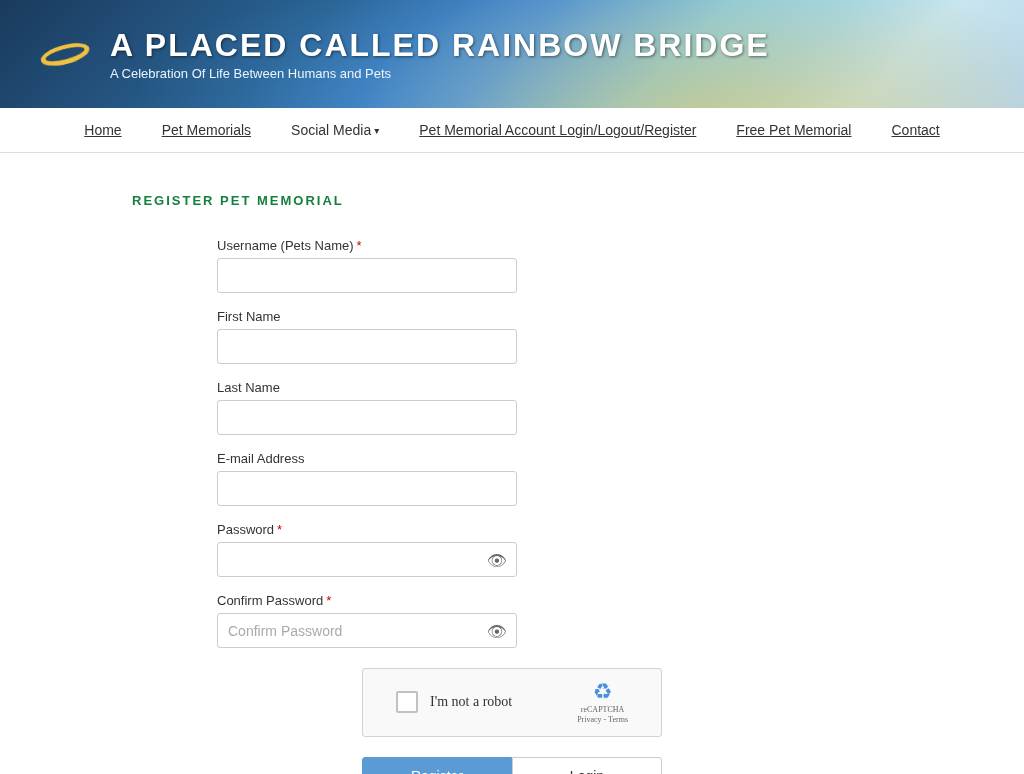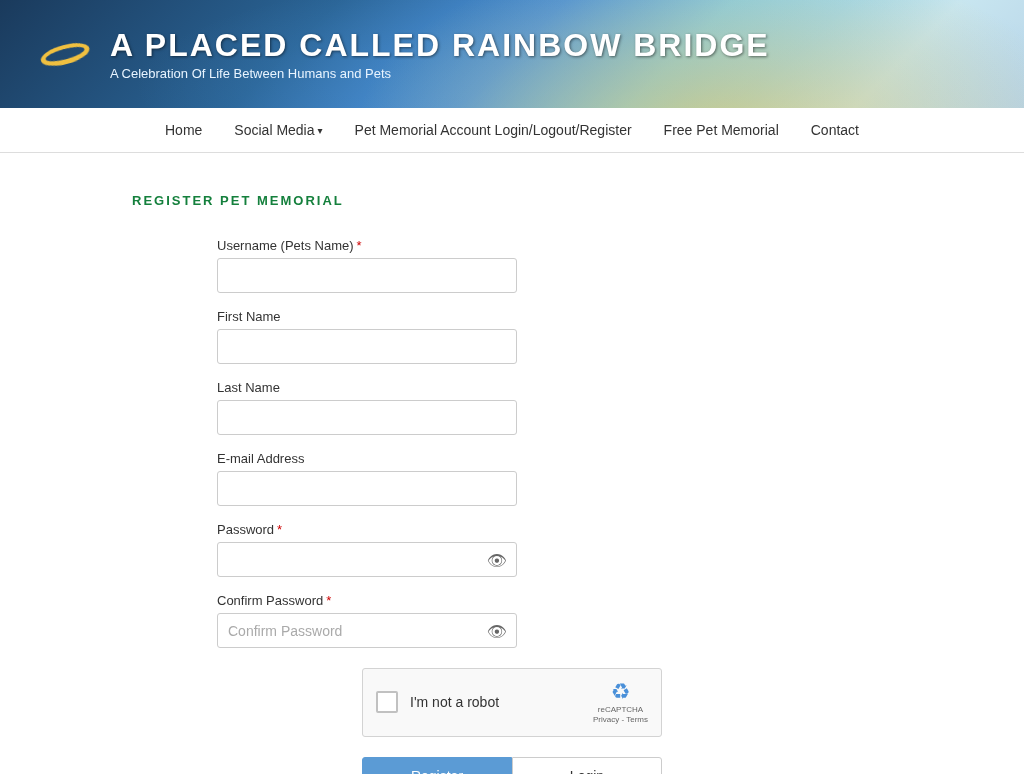--- a/index.html
+++ b/index.html
@@ -55,21 +55,22 @@
       border-bottom: 1px solid #ddd;
       display: flex;
       justify-content: center;
       padding: 0;
       background: #fff;
     }
     nav ul {
       list-style: none;
       display: flex;
       align-items: center;
-      gap: 0;
+      gap: 8px;
+      text-decoration: underline;
     }
     nav ul li a {
       display: block;
       padding: 14px 16px;
       text-decoration: none;
       color: #333;
       font-size: 14px;
       white-space: nowrap;
     }
     .nav-dropdown {
@@ -141,24 +142,25 @@
     }
     .confirm-placeholder::placeholder { color: #aaa; }
 
     
     .captcha-box {
       border: 1px solid #d3d3d3;
       border-radius: 3px;
       display: flex;
       align-items: center;
       justify-content: space-between;
-      padding: 10px 13px;
+      padding: 10px 33px;
       background: #f9f9f9;
       width: 300px;
       margin: 20px auto;
+      font-family: Liberation Serif, serif;
     }
     .captcha-left {
       display: flex;
       align-items: center;
       gap: 12px;
     }
     .captcha-checkbox {
       width: 22px;
       height: 22px;
       border: 2px solid #c1c1c1;
@@ -225,20 +227,23 @@
     <div class="site-subtitle">A Celebration Of Life Between Humans and Pets</div>
   </div>
 </header>
 
 <nav>
   <ul>
     <li>
         <a href="#">Home</a>
       </li>
     <li>
+        <a href="#">Pet Memorials</a>
+      </li>
+    <li>
         <a href="#"><span class="nav-dropdown">Social Media</span></a>
       </li>
     <li>
         <a href="#">Pet Memorial Account Login/Logout/Register</a>
       </li>
     <li>
         <a href="#">Free Pet Memorial</a>
       </li>
     <li>
         <a href="#">Contact</a>

